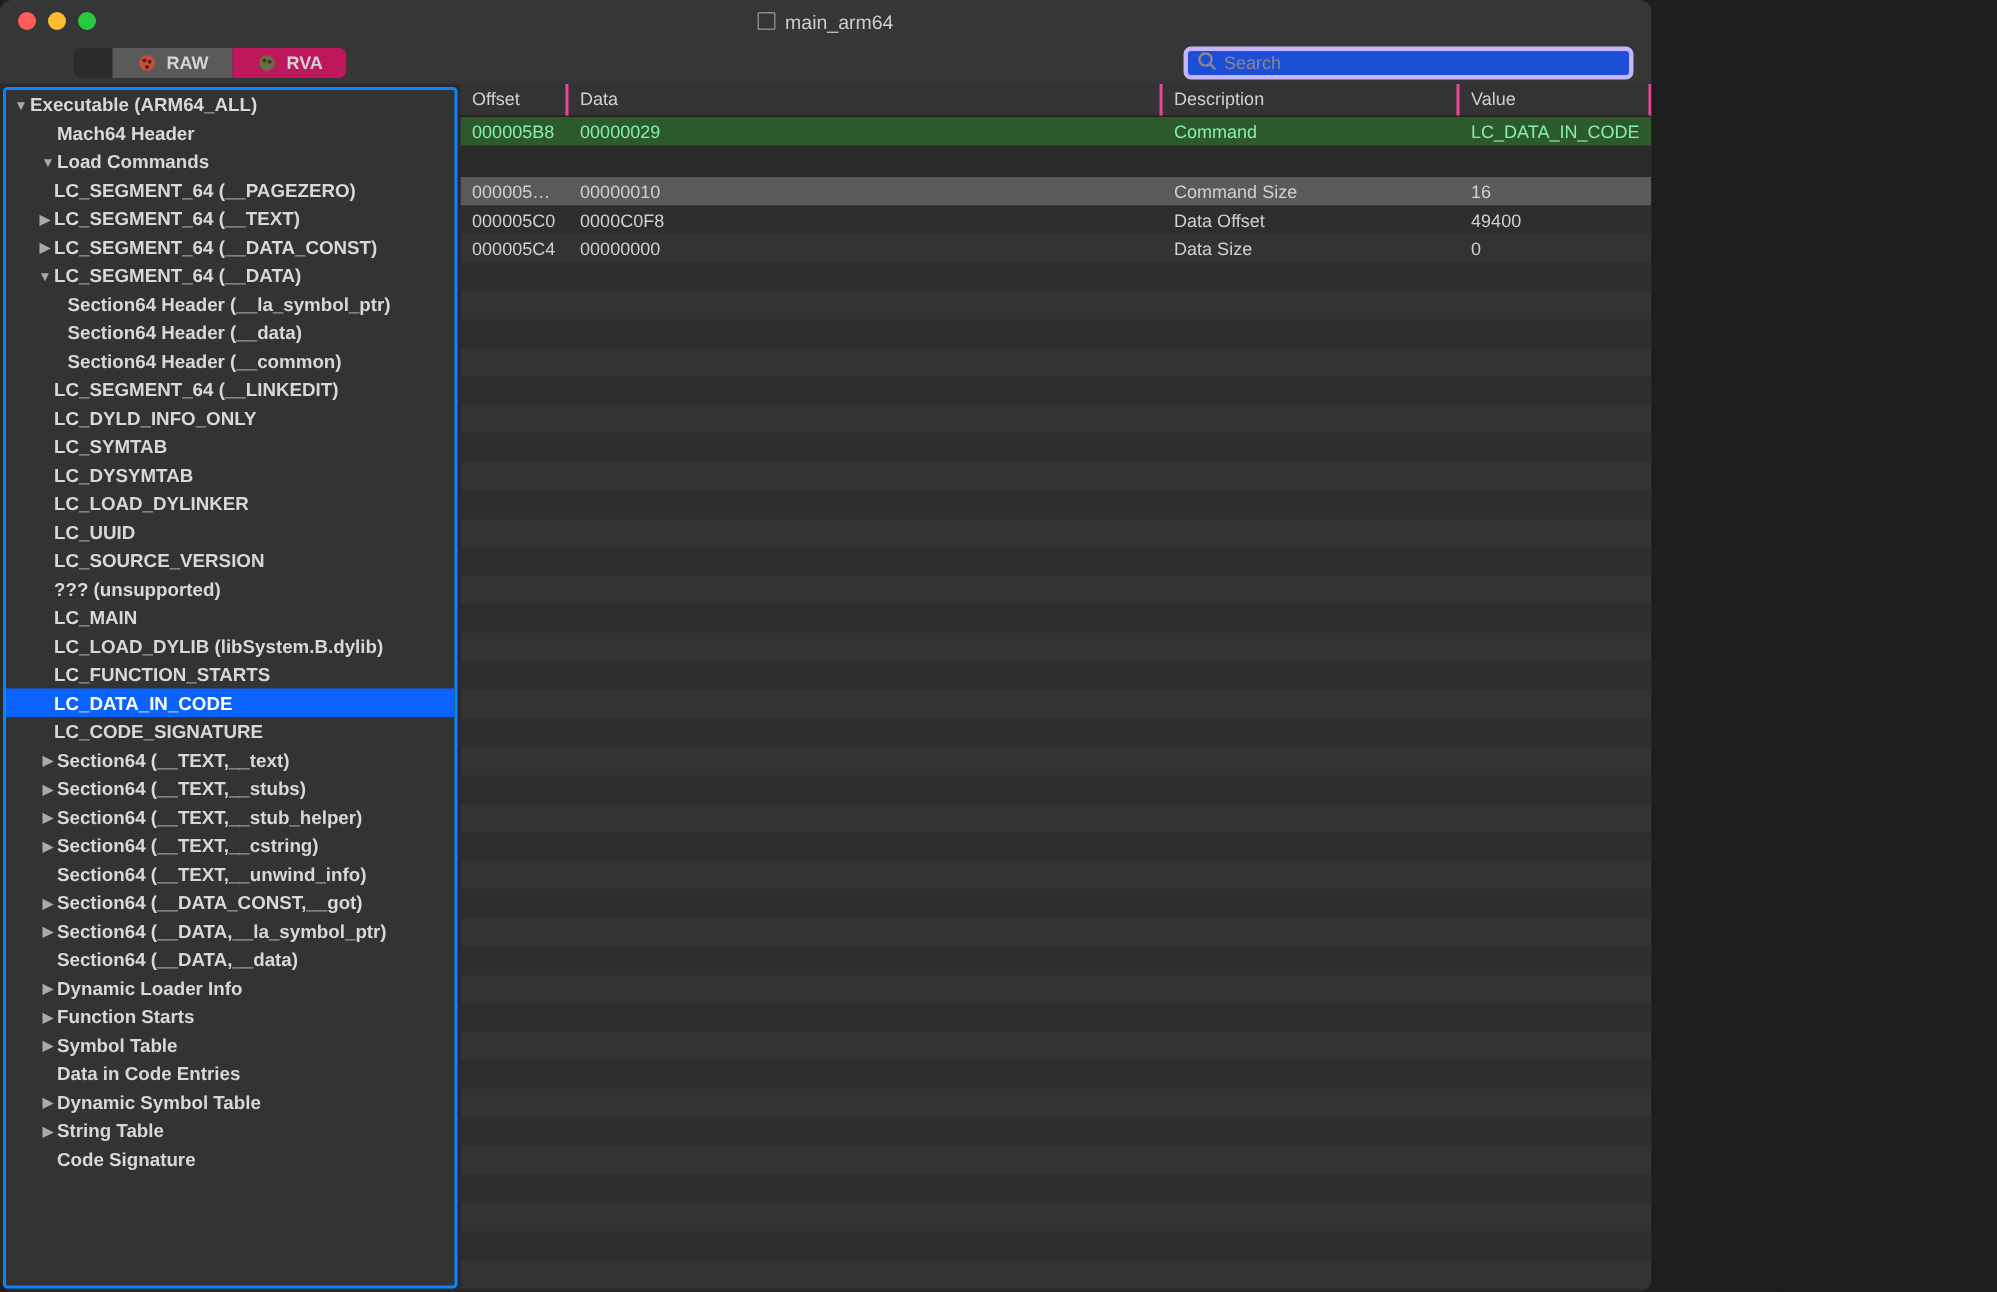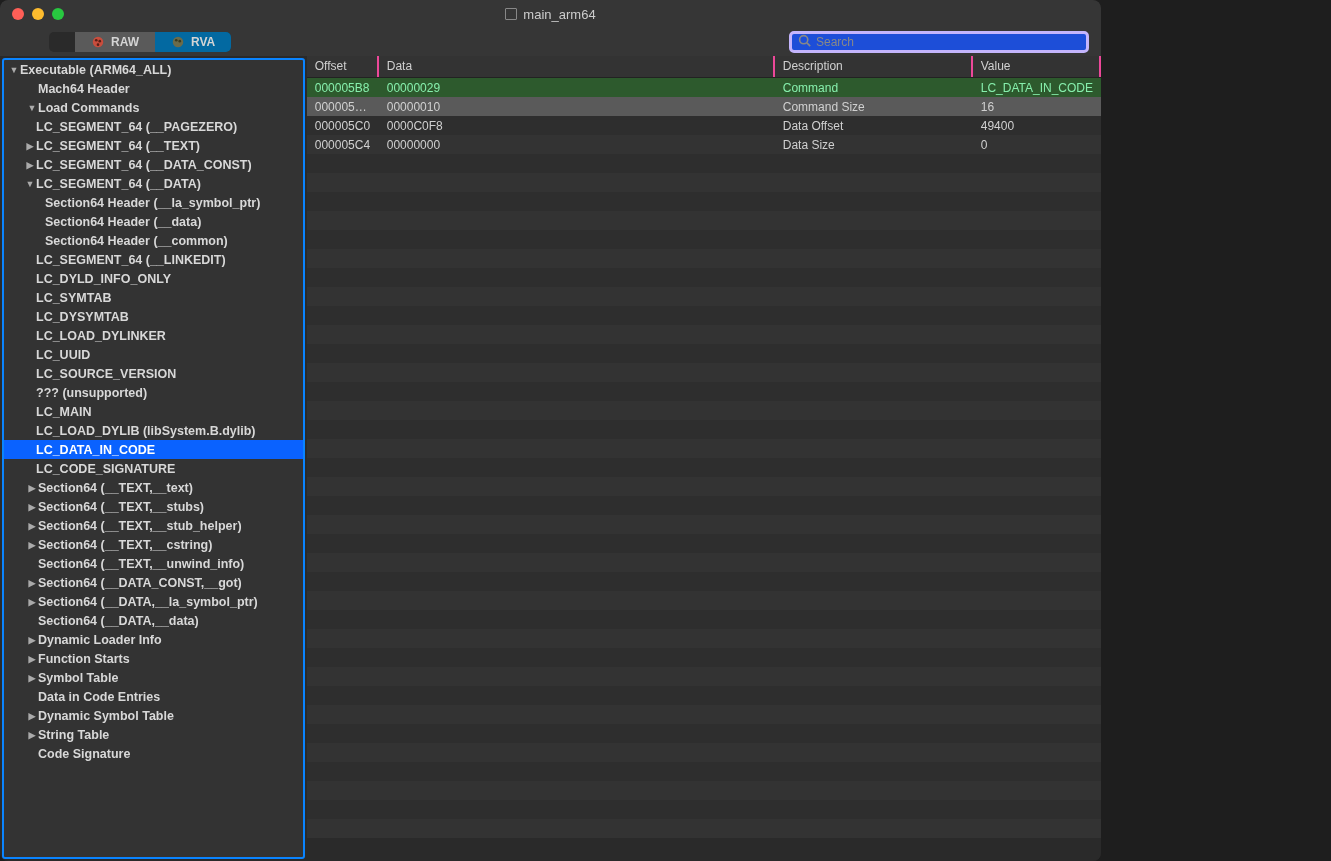--- a/index.html
+++ b/index.html
@@ -10,21 +10,21 @@
 .traffic-lights { display: flex; gap: 8px; padding-left: 12px; position: absolute; left: 0; }
 .light { width: 12px; height: 12px; border-radius: 50%; }
 .light.red { background: #ff5f57; }
 .light.yellow { background: #febc2e; }
 .light.green { background: #28c840; }
 .title-center { flex: 1; display: flex; justify-content: center; align-items: center; gap: 6px; color: #ccc; font-size: 13px; }
 .doc-icon { width: 12px; height: 12px; border: 1px solid #888; border-radius: 1px; }
 
 .toolbar { height: 28px; background: #363636; display: flex; align-items: center; padding: 0 4px; }
 .seg-control { display: flex; background: #2a2a2a; border-radius: 5px; overflow: hidden; margin-left: 45px; }
-.seg-btn { padding: 3px 16px; font-size: 12px; font-weight: 600; color: #d4d4d4; cursor: pointer; display: flex; align-items: center; gap: 6px; background: #0369a1; }
+.seg-btn { padding: 3px 16px; font-size: 12px; font-weight: 600; color: #d4d4d4; cursor: pointer; display: flex; align-items: center; gap: 6px; background: #be185d; }
 .seg-btn.active { background: #5a5a5a; margin-left: 26px; }
 .seg-icon { width: 14px; height: 14px; }
 .spacer { flex: 1; }
 .search-box { width: 300px; height: 22px; background: #1d4ed8; border: 3px solid #c4b5fd; border-radius: 5px; display: flex; align-items: center; padding: 0 6px; gap: 5px; margin-right: 8px; }
 .search-box input { background: transparent; border: none; outline: none; color: #ccc; font-size: 12px; flex: 1; }
 .search-box input::placeholder { color: #888; }
 .search-icon { color: #888; font-size: 13px; }
 
 .content { flex: 1; display: flex; overflow: hidden; }
 
@@ -44,21 +44,21 @@
 .col-offset { width: 72px; }
 .col-data { width: 396px; }
 .col-desc { width: 198px; }
 .col-value { flex: 1; }
 
 .table-body { flex: 1; overflow-y: auto; font-family: "Menlo", "Monaco", monospace; font-size: 12px; }
 .row { display: flex; height: 19px; align-items: center; }
 .row:nth-child(odd) { background: #2e2e2e; }
 .row:nth-child(even) { background: #333333; }
 .row.selected-row { background: #2d5a2d; color: #86efac; }
-.row.highlight-row { background: #5a5a5a; }
+.row.highlight-row { background: #5a5a5a; margin-top: 21px; }
 .td { padding: 0 8px; overflow: hidden; text-overflow: ellipsis; white-space: nowrap; }
 </style>
 </head>
 <body>
 
 <div class="window">
 
   <div class="titlebar">
     <div class="traffic-lights">
       <div class="light red"></div>
@@ -178,20 +178,24 @@
           <span class="disclosure"></span>
           <span>??? (unsupported)</span>
         </div>
         <div class="tree-item indent-2">
           <span class="disclosure"></span>
           <span>LC_MAIN</span>
         </div>
         <div class="tree-item indent-2">
           <span class="disclosure"></span>
           <span>LC_LOAD_DYLIB (libSystem.B.dylib)</span>
+        </div>
+        <div class="tree-item indent-2">
+          <span class="disclosure"></span>
+          <span>LC_FUNCTION_STARTS</span>
         </div>
         <div class="tree-item indent-2 selected">
           <span class="disclosure"></span>
           <span>LC_DATA_IN_CODE</span>
         </div>
         <div class="tree-item indent-2">
           <span class="disclosure"></span>
           <span>LC_CODE_SIGNATURE</span>
         </div>
         <div class="tree-item indent-1">

